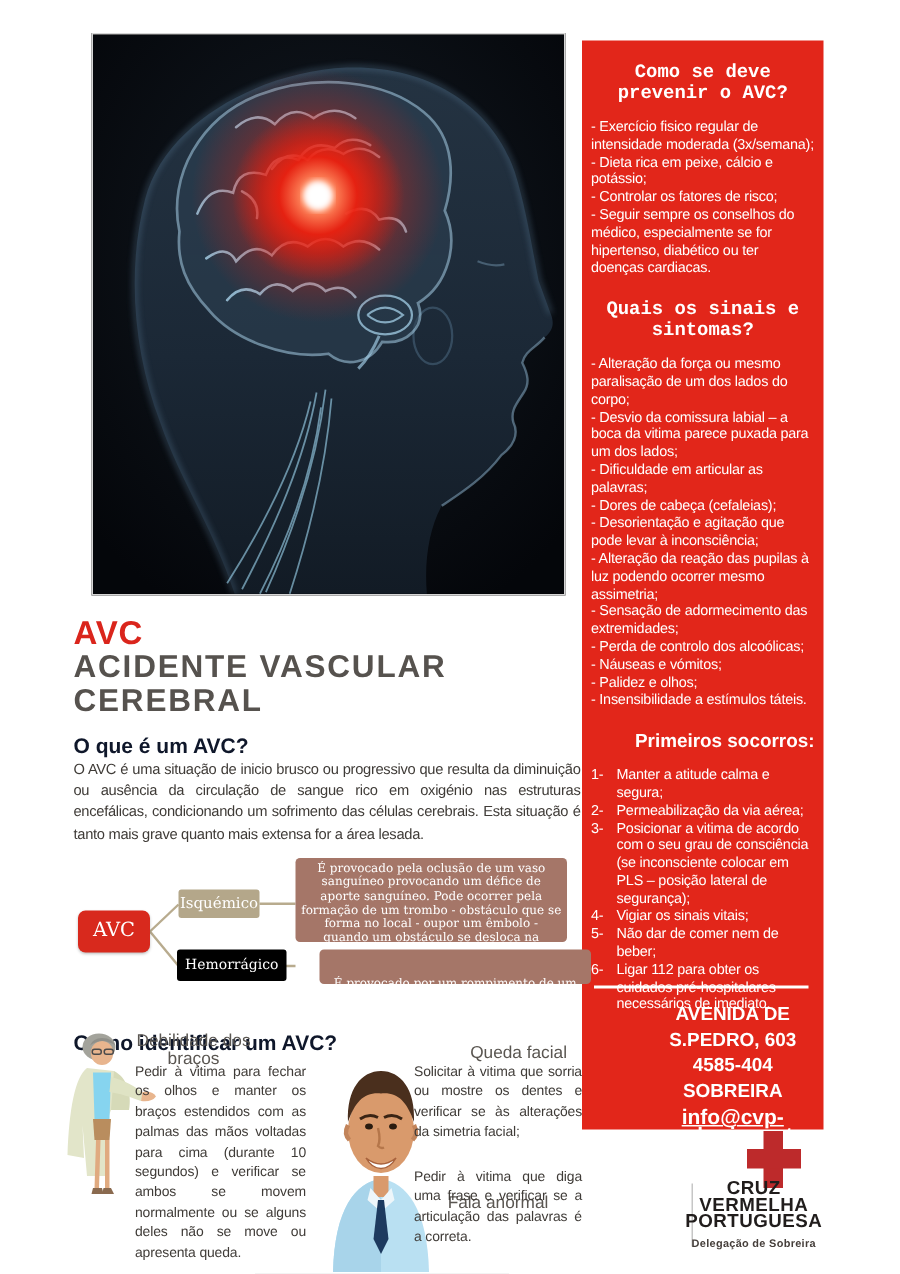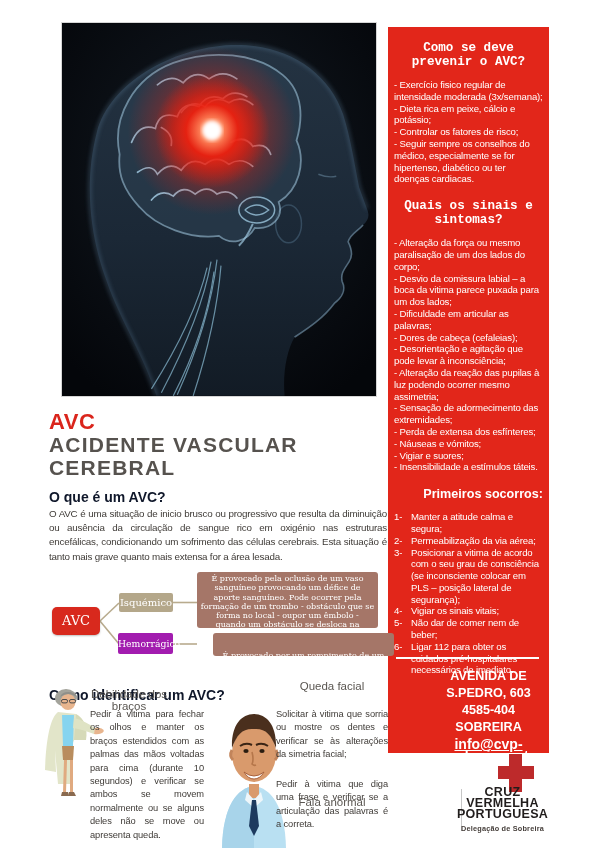--- a/index.html
+++ b/index.html
@@ -36,21 +36,21 @@
   .h2{position:absolute; left:49px; font-size:14px; font-weight:bold; color:#0f172a;}
   .para{position:absolute; color:#3f3b37; text-align:justify;}
   .p-what{left:49px; top:507px; width:338px; font-size:9.8px; letter-spacing:-0.2px; line-height:14.2px;}
   
   .dg-box{position:absolute; box-sizing:border-box; color:#fff; text-align:center;
           font-family:"DejaVu Serif",serif;}
   .dg-avc{left:52px; top:607px; width:48px; height:28px; background:#d8291d; border-radius:5px;
           font-size:13px; line-height:28px; box-shadow:0 1px 2px rgba(0,0,0,.25);}
   .dg-tan1{left:119px; top:593px; width:54px; height:19px; background:#b4a78a; border-radius:2px;
            font-size:10px; line-height:19px;}
-  .dg-tan2{left:118px; top:633px; width:55px; height:21px; background:#a21caf; border-radius:2px;
+  .dg-tan2{left:118px; top:633px; width:73px; height:21px; background:#000000; border-radius:2px;
            font-size:9.3px; line-height:21px;}
   .dg-rose{background:#a57668; border-radius:3px; font-size:8px; line-height:9.3px; padding:2px 3px;}
   .dg-rose1{left:197px; top:572px; width:181px; height:56px;}
   .dg-rose2{left:213px; top:633px; width:181px; height:23px; line-height:9.5px; padding-top:18px;}
   .dg-lines{position:absolute; left:0; top:560px; width:400px; height:110px;}
   
   .col-head{position:absolute; font-size:11.5px; color:#5a5651; text-align:center;}
   .p-col{font-size:9.3px; letter-spacing:-0.1px; line-height:13.4px;}
   .figure{position:absolute;}
   .figure svg{display:block; width:100%; height:100%;}
@@ -150,23 +150,23 @@
 
     <div class="sb-head">Quais os sinais e sintomas?</div>
     <div class="sb-list">
         <div class="item">- Alteração da força ou mesmo paralisação de um dos lados do corpo;</div>
         <div class="item">- Desvio da comissura labial – a boca da vitima parece puxada para um dos lados;</div>
         <div class="item">- Dificuldade em articular as palavras;</div>
         <div class="item">- Dores de cabeça (cefaleias);</div>
         <div class="item">- Desorientação e agitação que pode levar à inconsciência;</div>
         <div class="item">- Alteração da reação das pupilas à luz podendo ocorrer mesmo assimetria;</div>
         <div class="item">- Sensação de adormecimento das extremidades;</div>
-        <div class="item">- Perda de extensa dos esfínteres;</div>
+        <div class="item">- Perda de controlo dos alcoólicas;</div>
         <div class="item">- Náuseas e vómitos;</div>
-        <div class="item">- Vigiar e suores;</div>
+        <div class="item">- Palidez e olhos;</div>
         <div class="item">- Insensibilidade a estímulos táteis.</div>
       </div>
 
     <div class="sb-head2">Primeiros socorros:</div>
     <div class="sb-list fa-list">
         <div class="item">
           <span class="num">1-</span>
           <span class="txt">Manter a atitude calma e segura;</span>
         </div>
         <div class="item">
@@ -267,21 +267,21 @@
 
       <path d="M27,58 q6,-4 12,-1" stroke="#3a2414" stroke-width="2" fill="none"></path>
       <path d="M43,57 q6,-3 12,1" stroke="#3a2414" stroke-width="2" fill="none"></path>
       <ellipse cx="33" cy="63" rx="2.6" ry="2" fill="#2a1c10"></ellipse>
       <ellipse cx="49" cy="63" rx="2.6" ry="2" fill="#2a1c10"></ellipse>
       <path d="M39,64 q2,8 0,12 q2,2 4,1" stroke="#b5764a" stroke-width="1.6" fill="none"></path>
 
       <path d="M31,84 q10,8 20,0 q-4,7 -10,7 q-6,0 -10,-7" fill="#fff" stroke="#a8623c" stroke-width="1"></path>
     </svg>
   </div>
-  <div class="col-head" style="left:286px; top:680px; width:92px;">Queda facial</div>
+  <div class="col-head" style="left:286px; top:696px; width:92px;text-align:right;">Queda facial</div>
   <div class="para p-col" style="position:absolute; left:276px; top:708px; width:112px;">Solicitar à vitima que sorria ou mostre os dentes e verificar se às alterações da simetria facial;</div>
   <div class="col-head" style="left:286px; top:796px; width:92px;">Fala anormal</div>
   <div class="para p-col" style="position:absolute; left:276px; top:778px; width:112px;">Pedir à vitima que diga uma frase e verificar se a articulação das palavras é a correta.</div>
 
   <div class="logo-line"></div>
   <div class="cross">
       <div class="v"></div>
       <div class="h"></div>
     </div>
   <div class="logo-text">

